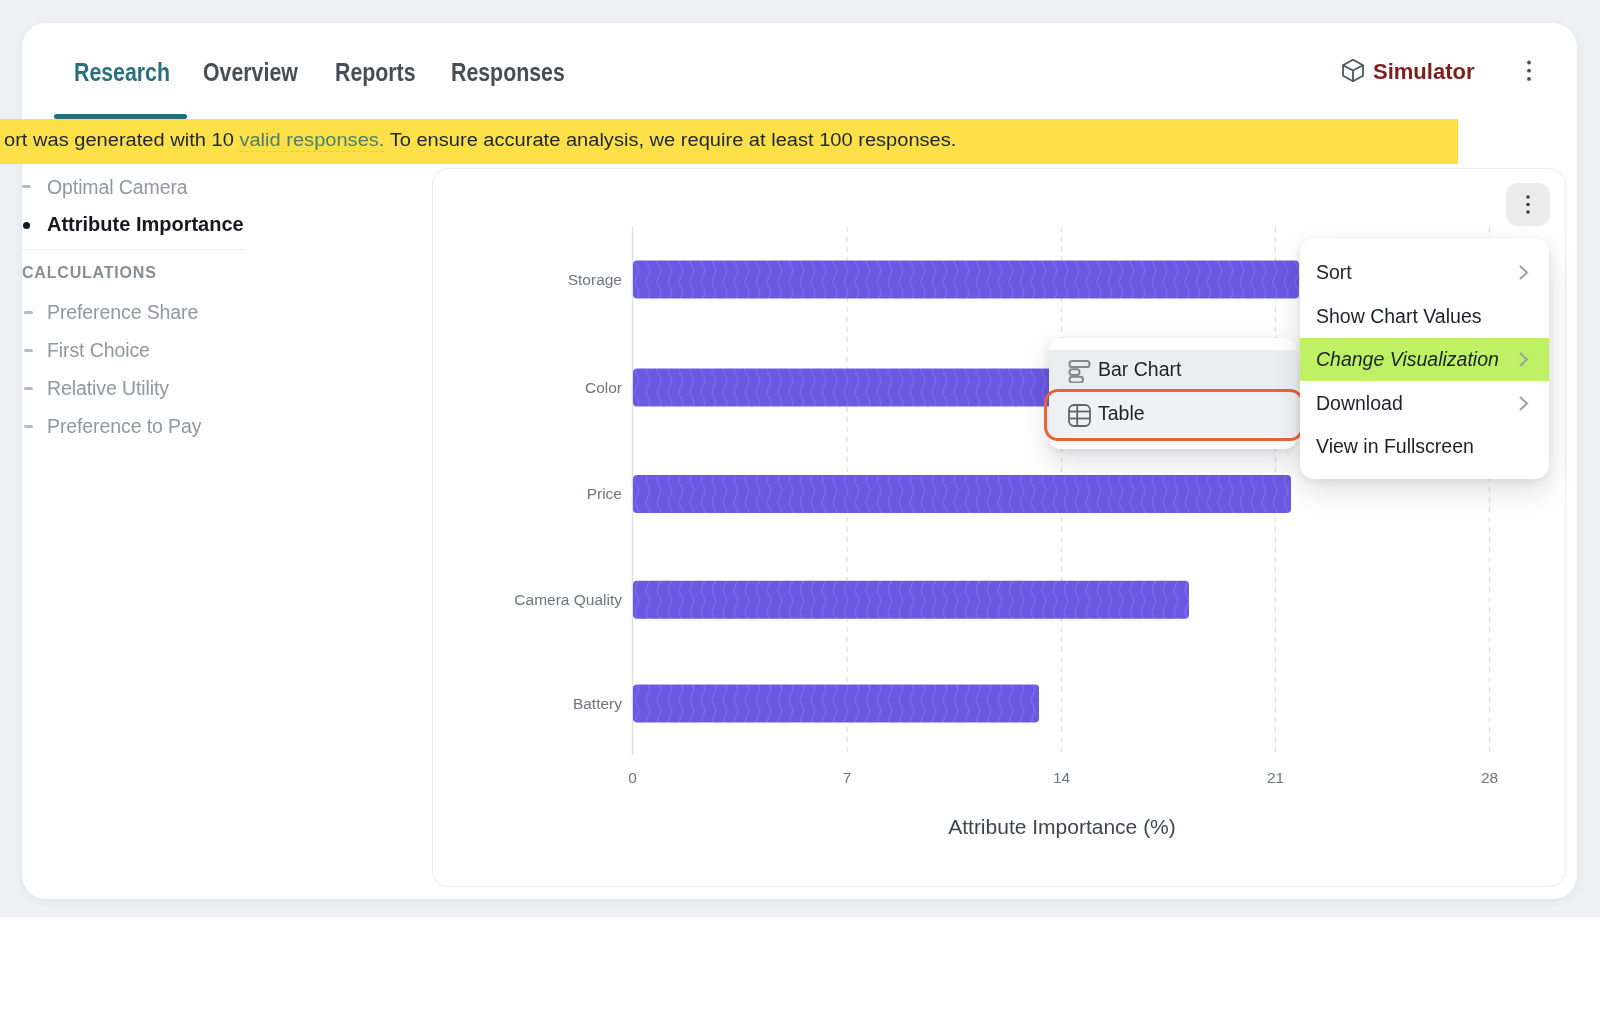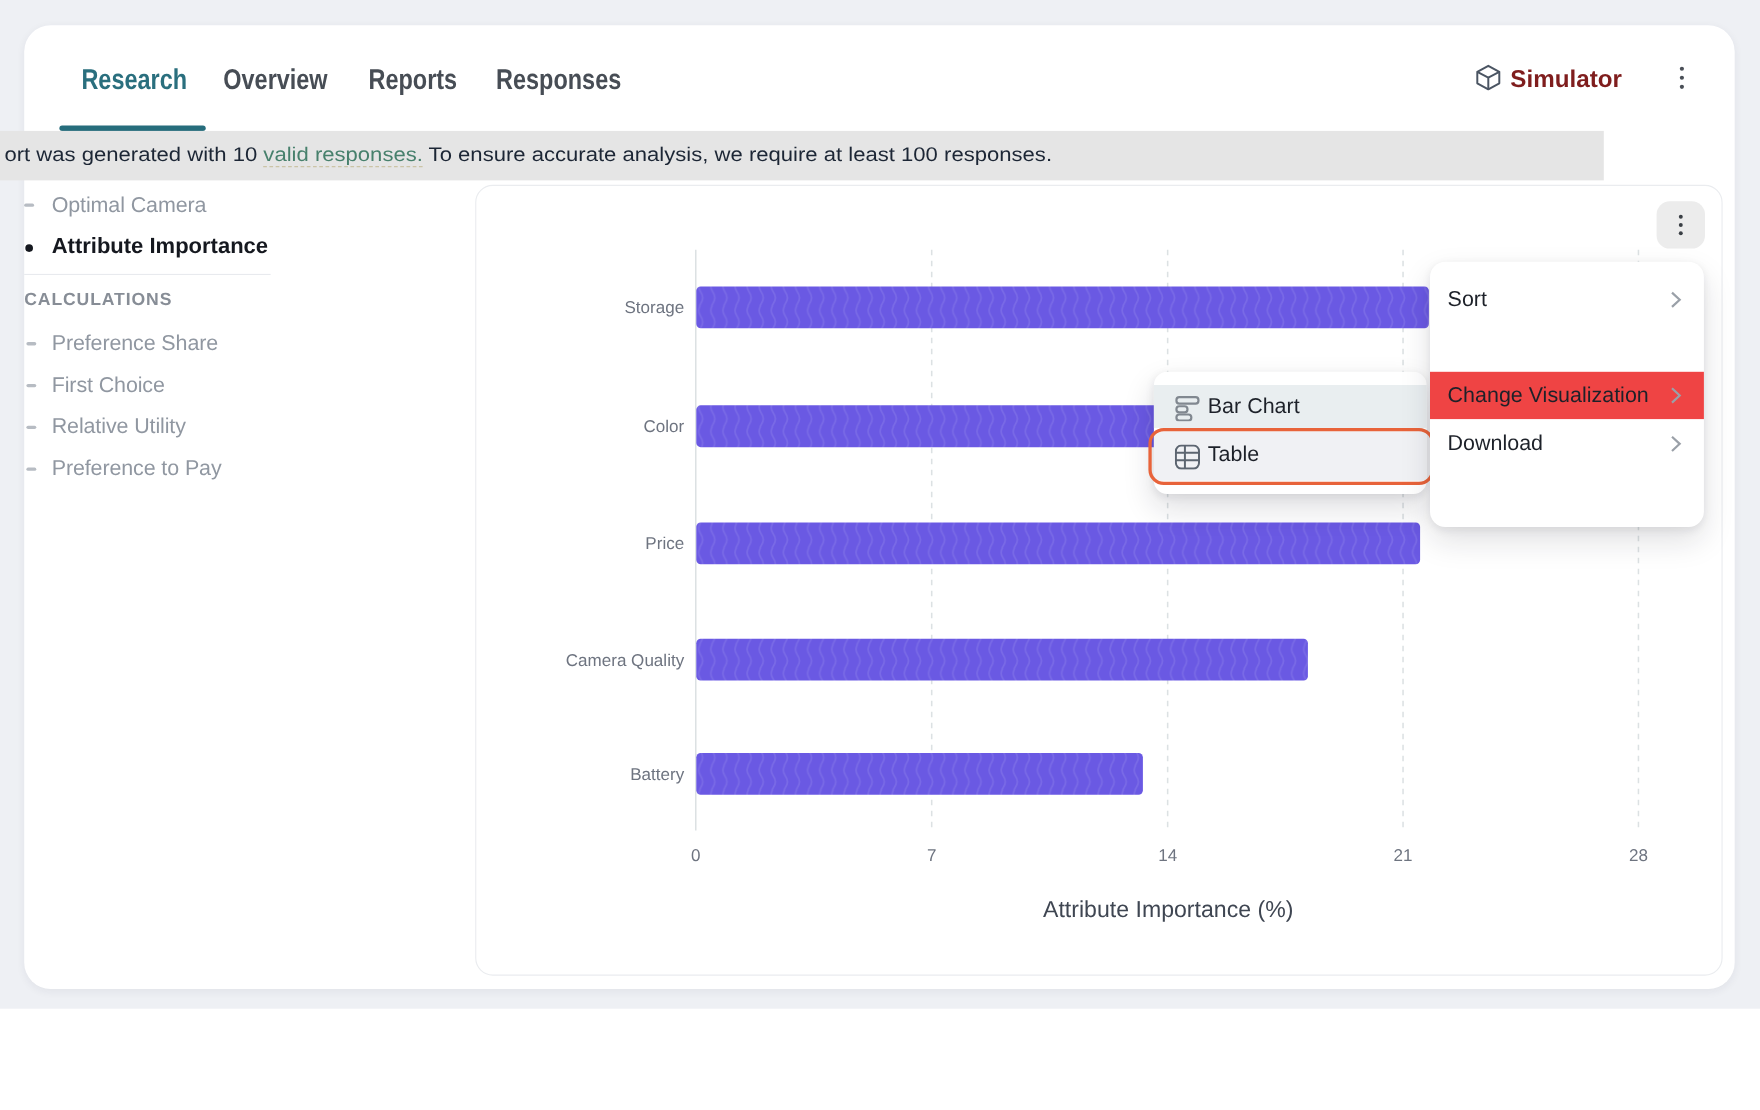--- a/index.html
+++ b/index.html
@@ -5,38 +5,38 @@
   * { margin:0; padding:0; box-sizing:border-box; }
   html,body { width:1600px; height:1009px; background:#ffffff; font-family:"Liberation Sans", sans-serif; overflow:hidden; }
   .abs { position:absolute; }
   #graybg { left:0; top:0; width:1600px; height:917px; background:#eef0f4; }
   #card { left:22px; top:23px; width:1555px; height:876px; background:#ffffff; border-radius:24px; box-shadow:0 2px 8px rgba(30,40,60,0.06); }
   
   .tab { position:absolute; top:57px; font-size:26px; font-weight:600; color:#474d55; transform:scaleX(0.82); transform-origin:0 0; }
   #tab-research { left:74px; color:#2a6f7e; }
   #tab-underline { left:54px; top:114px; width:133px; height:5px; background:#266d7c; border-radius:3px; }
   
-  #banner { left:0; top:119px; width:1458px; height:45px; background:#e5e5e5; }
+  #banner { left:0; top:119px; width:1458px; height:45px; background:#fde047; }
   #banner .txt { position:absolute; left:4px; top:11px; font-size:18px; color:#1c2635; white-space:nowrap; transform:scaleX(1.115); transform-origin:0 0; }
   #banner .lnk { color:#47806c; border-bottom:1.5px dashed #cbc4a6; padding-bottom:1px; }
   
   .side { position:absolute; font-size:19.5px; color:#9097a1; letter-spacing:-0.1px; }
   .dash { position:absolute; width:9px; height:2.5px; background:#b7bcc3; border-radius:2px; }
   #attr { font-size:20px; font-weight:700; color:#15181f; letter-spacing:0; }
   #attr-dot { position:absolute; left:23px; top:222px; width:7px; height:7px; border-radius:50%; background:#15181f; }
   #side-div { left:22px; top:249px; width:224px; height:1px; background:#e8eaee; }
   #calc { left:22px; top:264px; font-size:16px; font-weight:700; color:#878d96; letter-spacing:0.8px; }
   
   #panel { left:432px; top:168px; width:1134px; height:719px; background:#fff; border:1px solid #eaecef; border-radius:16px; }
   #dots-btn { left:1506px; top:183px; width:44px; height:43px; background:#ececec; border-radius:12px; }
   #dots-btn svg { position:absolute; left:0; top:0; }
   
   #menu { left:1300px; top:238px; width:249px; height:241px; background:#fff; border-radius:14px; box-shadow:0 12px 28px rgba(20,24,40,0.13), 0 2px 8px rgba(20,24,40,0.08); }
   .mi { position:absolute; left:0; width:249px; height:43px; font-size:19.5px; color:#1d2129; line-height:43px; padding-left:16px; }
-  .mi.hl { background:#ef4444; }
+  .mi.hl { background:#bef264;font-style:italic; }
   .chev { position:absolute; right:14px; top:0; width:24px; height:43px; }
   #submenu { left:1049px; top:338px; width:248px; height:111px; background:#fff; border-radius:12px; box-shadow:0 12px 28px rgba(20,24,40,0.14), 0 2px 8px rgba(20,24,40,0.08); }
   #row-bar { position:absolute; left:0; top:12px; width:248px; height:39px; background:#e9eef0; }
   #row-table { position:absolute; left:0; top:54px; width:248px; height:45px; background:#f0f1f4; }
   .rowtxt { position:absolute; left:49px; font-size:19.5px; color:#1d2129; }
   #ring { left:1044px; top:389px; width:260px; height:52px; border:3px solid #e8633a; border-radius:14px; }
 </style>
 </head>
 <body>
 <div id="graybg" class="abs"></div>
@@ -141,19 +141,21 @@
     <line x1="9.2" y1="1" x2="9.2" y2="22"></line>
   </svg>
   <div class="rowtxt" style="top:64px;">Table</div>
 </div>
 <div id="ring" class="abs"></div>
 
 <div id="menu" class="abs">
   <div class="mi" style="top:13px;">Sort<svg class="chev" viewBox="0 0 24 43" fill="none" stroke="#9aa0a8" stroke-width="2">
         <path d="M9 15 L16 21.5 L9 28"></path>
       </svg></div>
+  <div class="mi" style="top:56.5px;">Show Chart Values</div>
   <div class="mi hl" style="top:100px;">Change Visualization<svg class="chev" viewBox="0 0 24 43" fill="none" stroke="#9aa0a8" stroke-width="2">
         <path d="M9 15 L16 21.5 L9 28"></path>
       </svg></div>
   <div class="mi" style="top:143.5px;">Download<svg class="chev" viewBox="0 0 24 43" fill="none" stroke="#9aa0a8" stroke-width="2">
         <path d="M9 15 L16 21.5 L9 28"></path>
       </svg></div>
+  <div class="mi" style="top:187px;">View in Fullscreen</div>
 </div>
 
 </body></html>

